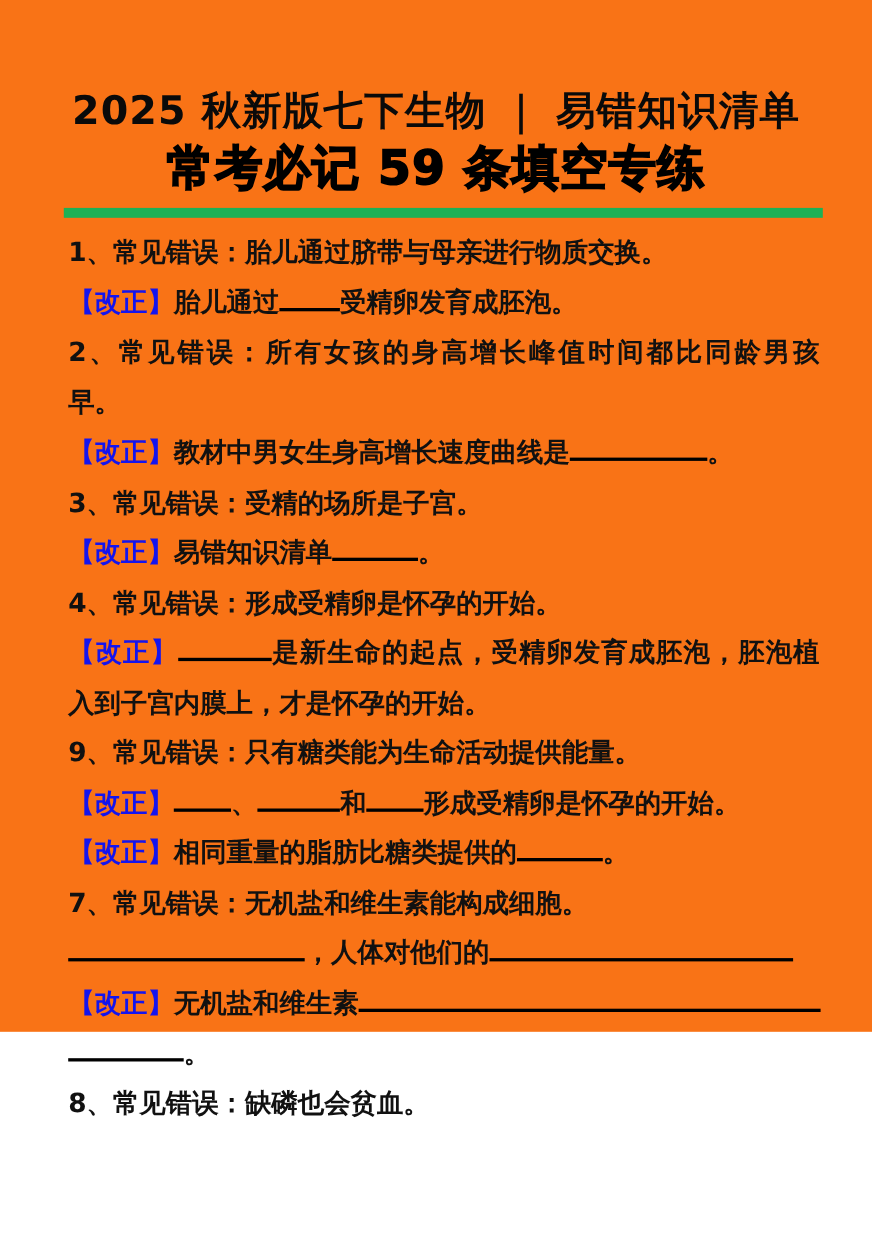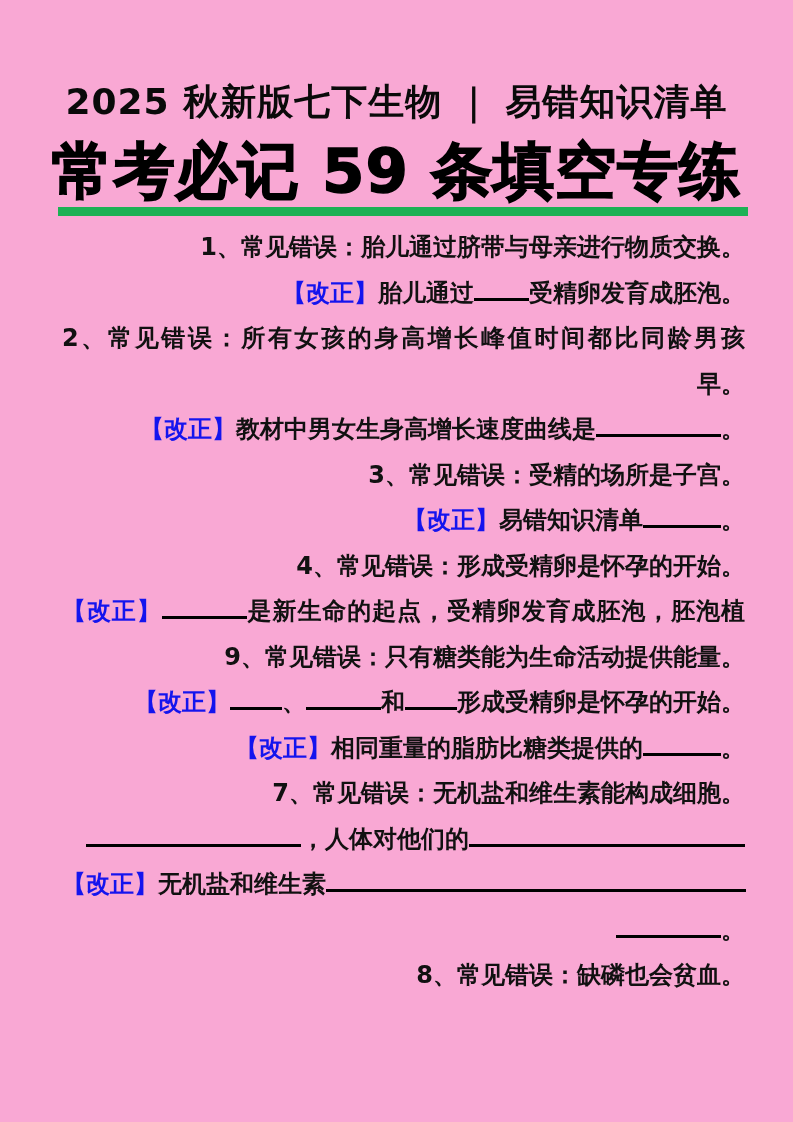--- a/index.html
+++ b/index.html
@@ -4,49 +4,49 @@
 <style>
   * { box-sizing: border-box; margin: 0; padding: 0; }
   html, body { width: 793px; height: 1122px; }
   body {
     background: #ffffff;
     font-family: "DejaVu Sans", "Liberation Sans", sans-serif;
     font-weight: bold;
     color: #111111;
     overflow: hidden;
   }
-  .page { width: 793px; height: 1122px; background: #f9a8d4; position: relative; }
+  .page { width: 793px; height: 938px; background: #f97316; position: relative; }
   .header { padding-top: 82px; text-align: center; }
   .title1 {
     font-size: 36px;
     line-height: 40px;
     letter-spacing: 1px;
     color: #0a0a0a;
     font-weight: bold;
   }
   .title2 {
-    margin-top: 20px;
-    font-size: 61px;
+    margin-top: 2px;
+    font-size: 43px;
     line-height: 58px;
     letter-spacing: 1px;
     color: #000000;
     font-weight: bold;
     -webkit-text-stroke: 1.5px #000;
   }
   .divider {
     margin: 7px 45px 0 58px;
     height: 9px;
     background: #1db155;
   }
   .content {
     padding: 9px 48px 0 62px;
     font-size: 24px;
     line-height: 45.5px;
   }
-  .line { white-space: nowrap; text-align: right; }
+  .line { white-space: nowrap; }
   .line.just {
     text-align: justify;
     text-align-last: justify;
     white-space: normal;
   }
   .seg { white-space: pre; }
   .lab { color: #1414ee; }
   .blank {
     display: inline-block;
     border-bottom: 3px solid #000;
@@ -73,20 +73,21 @@
         <div class="line"><span class="seg">早。</span></div>
         <div class="line"><span class="seg lab">【改正】</span><span class="seg">教材中男女生身高增长速度曲线是</span><span class="blank" style="width: 125px;"></span><span class="seg">。</span></div>
       </div>
       <div>
         <div class="line"><span class="seg">3、常见错误：受精的场所是子宫。</span></div>
         <div class="line"><span class="seg lab">【改正】</span><span class="seg">易错知识清单</span><span class="blank" style="width: 78px;"></span><span class="seg">。</span></div>
       </div>
       <div>
         <div class="line"><span class="seg">4、常见错误：形成受精卵是怀孕的开始。</span></div>
         <div class="line just"><span class="seg lab">【改正】</span><span class="blank" style="width: 85px;"></span><span class="seg">是新生命的起点，受精卵发育成胚泡，胚泡植</span></div>
+        <div class="line"><span class="seg">入到子宫内膜上，才是怀孕的开始。</span></div>
       </div>
       <div>
         <div class="line"><span class="seg">9、常见错误：只有糖类能为生命活动提供能量。</span></div>
         <div class="line"><span class="seg lab">【改正】</span><span class="blank" style="width: 52px;"></span><span class="seg">、</span><span class="blank" style="width: 75px;"></span><span class="seg">和</span><span class="blank" style="width: 52px;"></span><span class="seg">形成受精卵是怀孕的开始。</span></div>
       </div>
       <div>
         <div class="line"><span class="seg lab">【改正】</span><span class="seg">相同重量的脂肪比糖类提供的</span><span class="blank" style="width: 78px;"></span><span class="seg">。</span></div>
       </div>
       <div>
         <div class="line"><span class="seg">7、常见错误：无机盐和维生素能构成细胞。</span></div>

